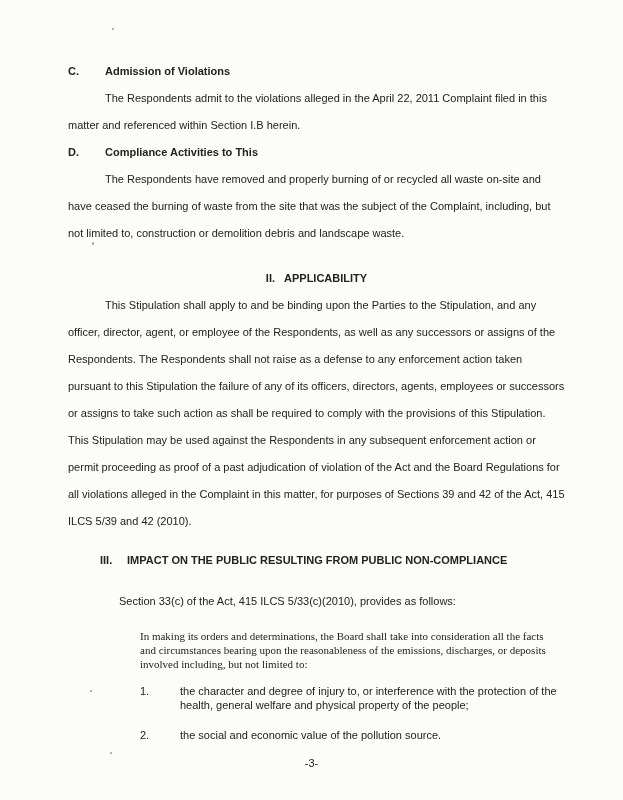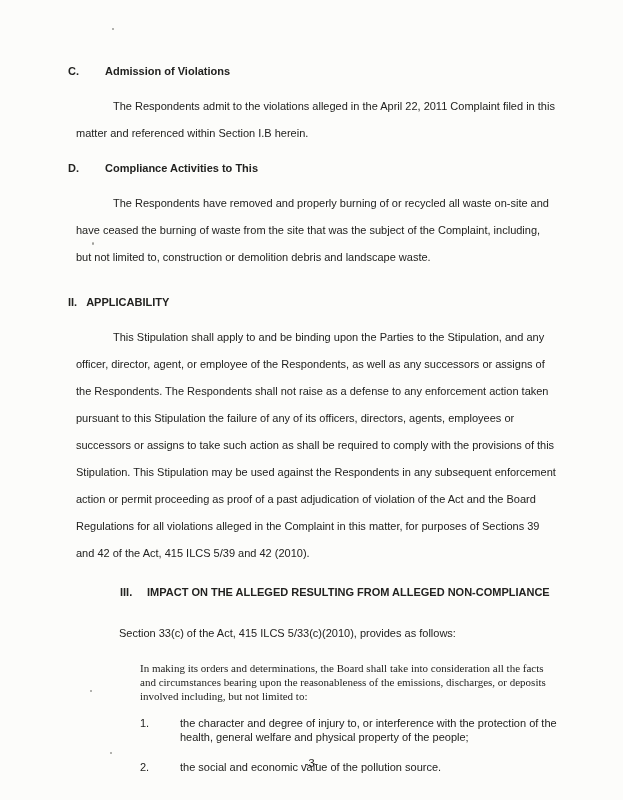--- a/index.html
+++ b/index.html
@@ -22,39 +22,39 @@
   }
   .sec-head {
     display: flex;
     font-weight: bold;
     line-height: 27px;
   }
   .sec-head .lbl {
     flex: 0 0 37px;
   }
   p.dbl {
-    margin: 8px;
+    margin: 0;
     line-height: 27px;
     text-indent: 37px;
   }
   .center-head {
+    text-align: center;
     font-weight: bold;
     line-height: 27px;
     margin-top: 18px;
   }
   .center-head .lbl2 {
     margin-right: 9px;
   }
   .sec-head.iii {
     margin-top: 12px;
     margin-left: 32px;
   }
   .sec-head.iii .lbl3 {
     flex: 0 0 27px;
-    margin-left: 20px;
   }
   p.intro {
     margin: 14px;
     line-height: 27px;
     text-indent: 37px;
   }
   .quote {
     margin: 7px 10px 0 72px;
     line-height: 14px;
     max-width: 408px;
@@ -111,21 +111,21 @@
   </div>
   <p class="dbl">The Respondents have removed and properly burning of or recycled all waste on-site and have ceased the burning of waste from the site that was the subject of the Complaint, including, but not limited to, construction or demolition debris and landscape waste.</p>
 
   <div class="center-head">
     <span class="lbl2">II.</span><span>APPLICABILITY</span>
   </div>
   <p class="dbl">This Stipulation shall apply to and be binding upon the Parties to the Stipulation, and any officer, director, agent, or employee of the Respondents, as well as any successors or assigns of the Respondents. The Respondents shall not raise as a defense to any enforcement action taken pursuant to this Stipulation the failure of any of its officers, directors, agents, employees or successors or assigns to take such action as shall be required to comply with the provisions of this Stipulation. This Stipulation may be used against the Respondents in any subsequent enforcement action or permit proceeding as proof of a past adjudication of violation of the Act and the Board Regulations for all violations alleged in the Complaint in this matter, for purposes of Sections 39 and 42 of the Act, 415 ILCS 5/39 and 42 (2010).</p>
 
   <div class="sec-head iii">
     <span class="lbl3">III.</span>
-    <span>IMPACT ON THE ALLEGED RESULTING FROM ALLEGED NON-COMPLIANCE</span>
+    <span>IMPACT ON THE PUBLIC RESULTING FROM PUBLIC NON-COMPLIANCE</span>
   </div>
   <p class="intro">Section 33(c) of the Act, 415 ILCS 5/33(c)(2010), provides as follows:</p>
 
   <div class="quote">In making its orders and determinations, the Board shall take into consideration all the facts and circumstances bearing upon the reasonableness of the emissions, discharges, or deposits involved including, but not limited to:</div>
 
   <div class="items">
     <div class="item">
       <span class="num">1.</span>
       <span>the character and degree of injury to, or interference with the protection of the health, general welfare and physical property of the people;</span>
     </div>

